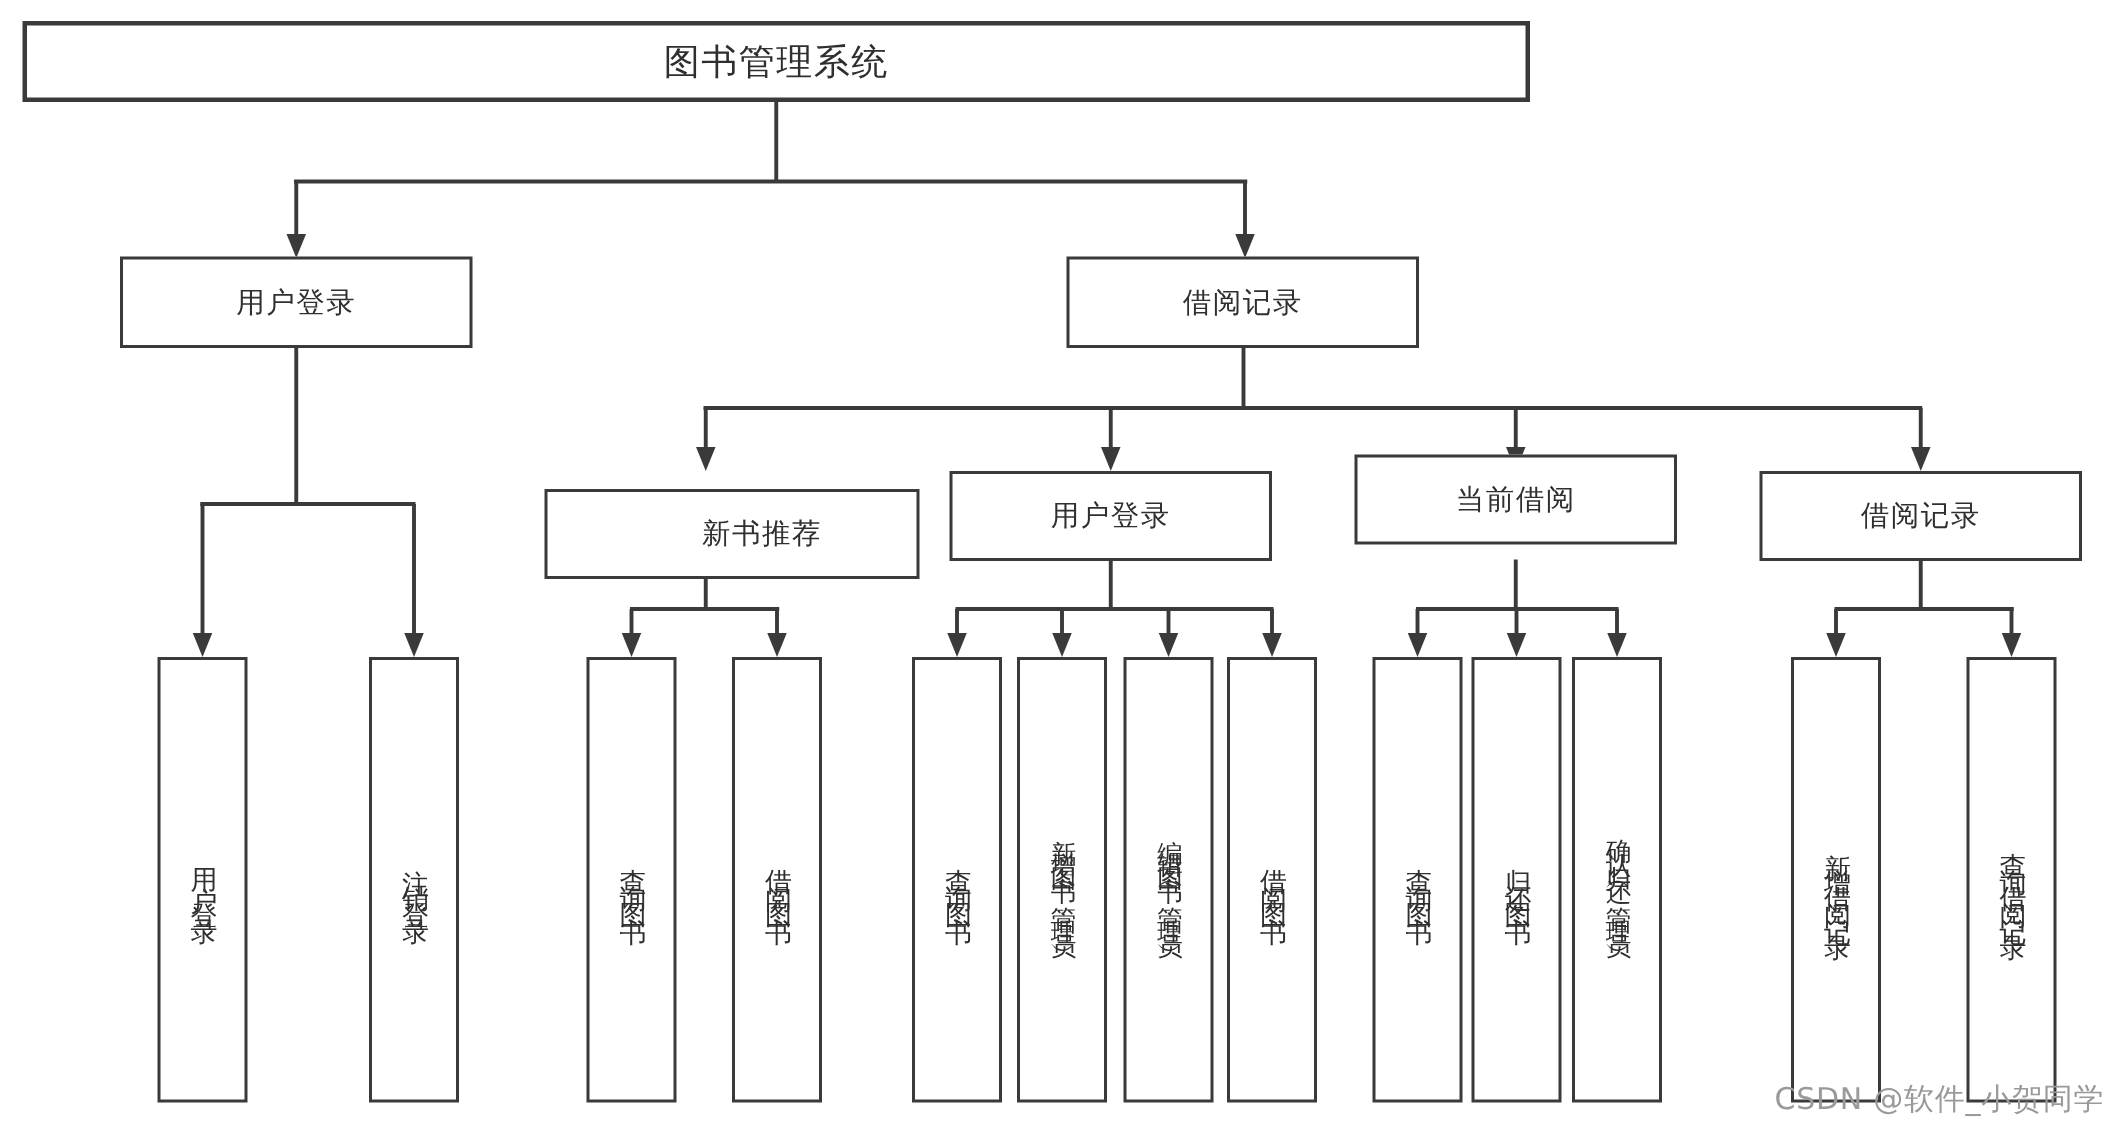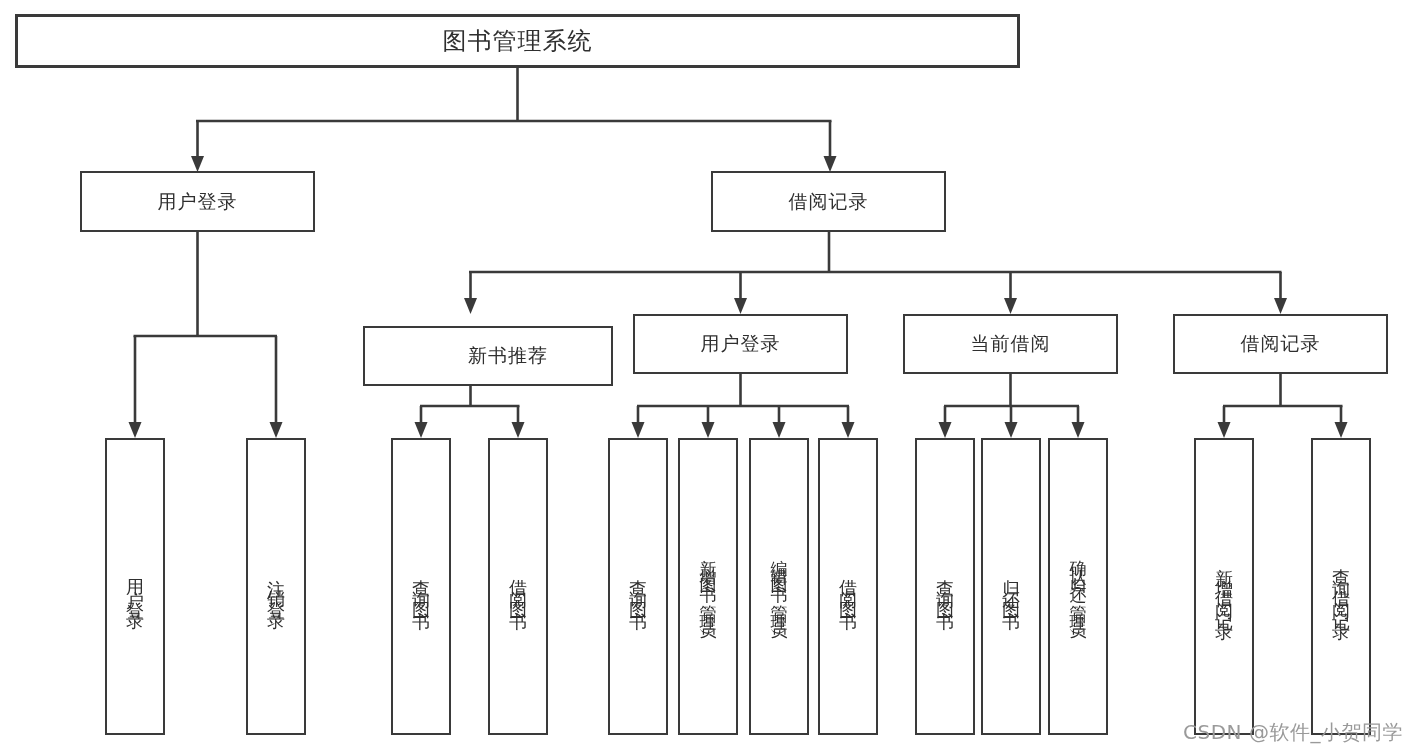--- a/index.html
+++ b/index.html
@@ -117,21 +117,21 @@
   <div class="box" style="left:711px; top:171px; width:235px; height:61px;">
     <span class="h-label">借阅记录</span>
   </div>
 
   <div class="box" style="left:363px; top:326px; width:250px; height:60px;padding-left:40px;">
     <span class="h-label">新书推荐</span>
   </div>
   <div class="box" style="left:633px; top:314px; width:215px; height:60px;">
     <span class="h-label">用户登录</span>
   </div>
-  <div class="box" style="left:903px; top:314px; width:215px; height:60px;align-items:center;">
+  <div class="box" style="left:903px; top:303px; width:215px; height:60px;align-items:center;">
     <span class="h-label">当前借阅</span>
   </div>
   <div class="box" style="left:1173px; top:314px; width:215px; height:60px;justify-content:center;">
     <span class="h-label">借阅记录</span>
   </div>
 
   <div class="box" style="left:105px; top:438px; width:60px; height:297px;">
     <span class="v-label">用户登录</span>
   </div>
   <div class="box" style="left:246px; top:438px; width:60px; height:297px;">

